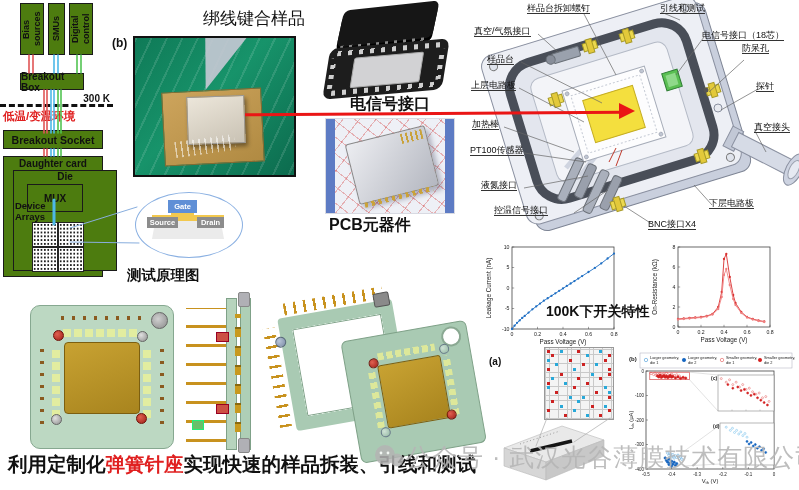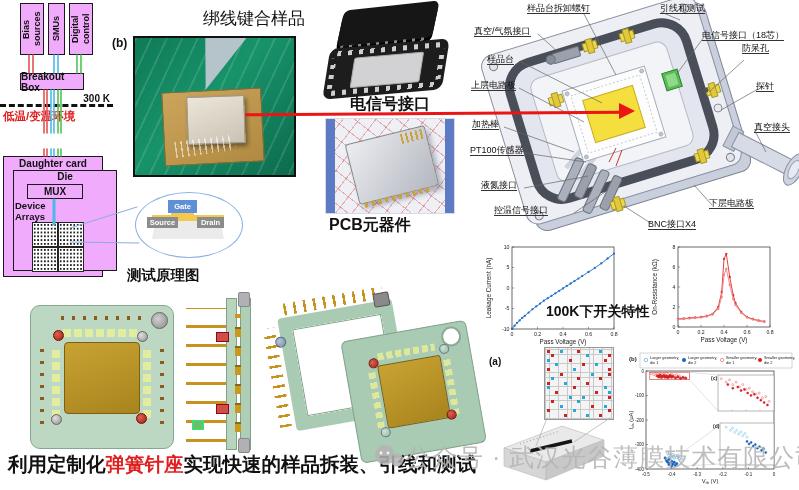--- a/index.html
+++ b/index.html
@@ -1,20 +1,20 @@
 <!DOCTYPE html>
 <html><head>
 <meta charset="utf-8">
 <style>
   html,body{margin:0;padding:0;background:#fff;}
   #stage{position:relative;width:799px;height:490px;background:#ffffff;overflow:hidden;
          font-family:"Liberation Sans",sans-serif;color:#111;}
   .abs{position:absolute;}
   .bx{border:1.6px solid #1a1a1a;display:flex;align-items:center;justify-content:center;
-      font-weight:bold;color:#111;background:#f0abfc;box-sizing:border-box;}
+      font-weight:bold;color:#111;background:#4d7c0f;box-sizing:border-box;}
   .vtext{writing-mode:vertical-rl;transform:rotate(180deg);font-size:9px;line-height:1.2;
          font-weight:bold;text-align:center;}
   .cad-label{font-size:9px;color:#111;border-bottom:1px solid #333;line-height:1.15;
              white-space:nowrap;z-index:25;letter-spacing:0;}
   .gcell{position:absolute;width:3.2px;height:3.2px;}
   .screw{position:absolute;border-radius:50%;box-sizing:border-box;}
   svg text{font-family:"Liberation Sans",sans-serif;}
 </style>
 </head>
 <body>
@@ -30,24 +30,25 @@
   <div class="abs bx" style="left:69px;top:3px;width:24px;height:52px;">
     <span class="vtext">Digital control</span>
     </div>
 
   <div class="abs bx" style="left:20px;top:73px;width:64px;height:17px;font-size:10px;">Breakout Box</div>
 
   <div class="abs" style="left:78px;top:93px;width:32px;font-size:10px;font-weight:bold;text-align:right;">300 K</div>
   <div class="abs" style="left:0px;top:104px;width:113px;border-top:3px dashed #111;"></div>
   <div class="abs" style="left:3px;top:109px;font-size:11.5px;font-weight:bold;color:#e02020;">低温/变温环境</div>
 
+  <div class="abs bx" style="left:3px;top:130px;width:100px;height:19px;font-size:10.5px;">Breakout Socket</div>
 
   <div class="abs bx" style="left:3px;top:156px;width:100px;height:121px;align-items:flex-start;font-size:10px;padding-top:1px;">Daughter card</div>
   <div class="abs bx" style="left:13px;top:170px;width:104px;height:101px;align-items:flex-start;font-size:10px;padding-top:0;">Die</div>
-  <div class="abs bx" style="left:27px;top:184px;width:56px;height:15px;font-size:10px;">MUX</div>
+  <div class="abs bx" style="left:27px;top:184px;width:56px;height:28px;font-size:10px;">MUX</div>
   <div class="abs" style="left:15px;top:200px;font-size:9.5px;font-weight:bold;line-height:1.2;">
     <div>Device</div>
     <div>Arrays</div>
   </div>
   <div class="abs" style="left:32px;top:222px;width:24px;height:23px;border:1px solid #222;background-image:radial-gradient(circle,#222 0.8px,transparent 0.9px);background-size:3.4px 3.8px;background-color:#fff;"></div>
   <div class="abs" style="left:58px;top:222px;width:24px;height:23px;border:1px solid #222;background-image:radial-gradient(circle,#222 0.8px,transparent 0.9px);background-size:3.4px 3.8px;background-color:#fff;"></div>
   <div class="abs" style="left:32px;top:247px;width:24px;height:23px;border:1px solid #222;background-image:radial-gradient(circle,#222 0.8px,transparent 0.9px);background-size:3.4px 3.8px;background-color:#fff;"></div>
   <div class="abs" style="left:58px;top:247px;width:24px;height:23px;border:1px solid #222;background-image:radial-gradient(circle,#222 0.8px,transparent 0.9px);background-size:3.4px 3.8px;background-color:#fff;"></div>
 
   <div class="abs" style="left:135px;top:192px;width:106px;height:64px;border:1.5px solid #8ab0e2;border-radius:50%;background:#fff;z-index:8;"></div>

